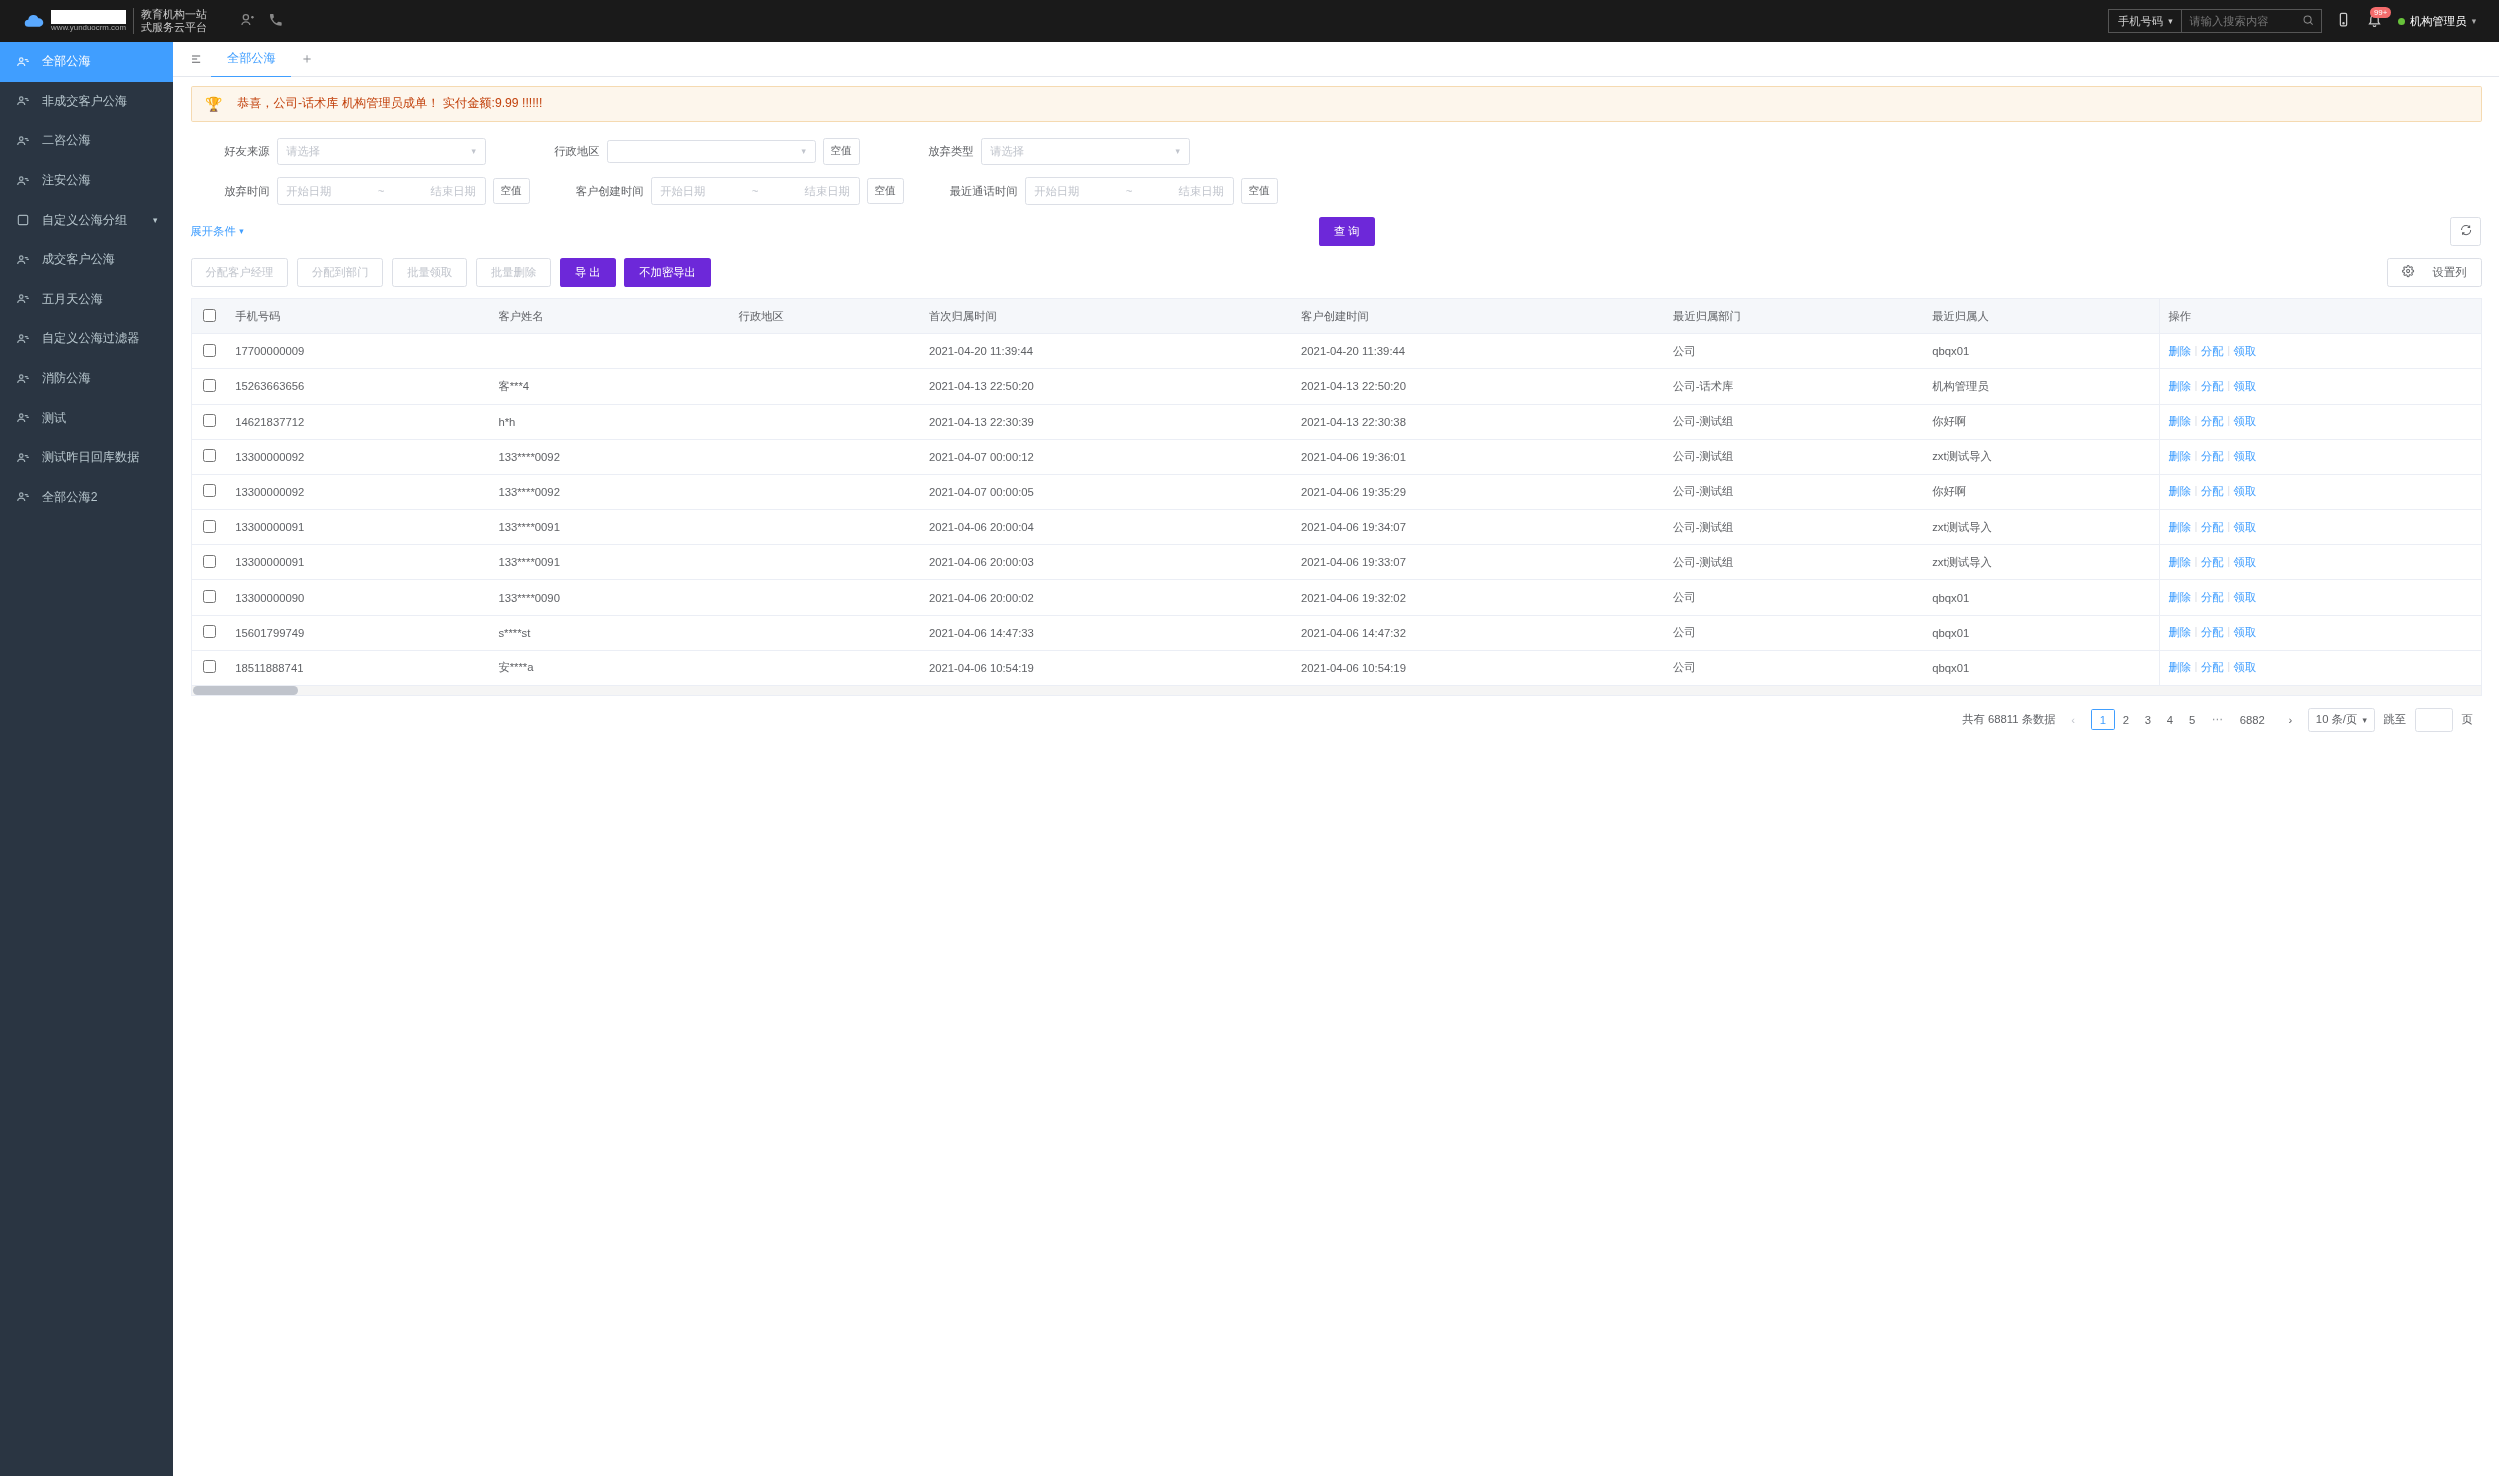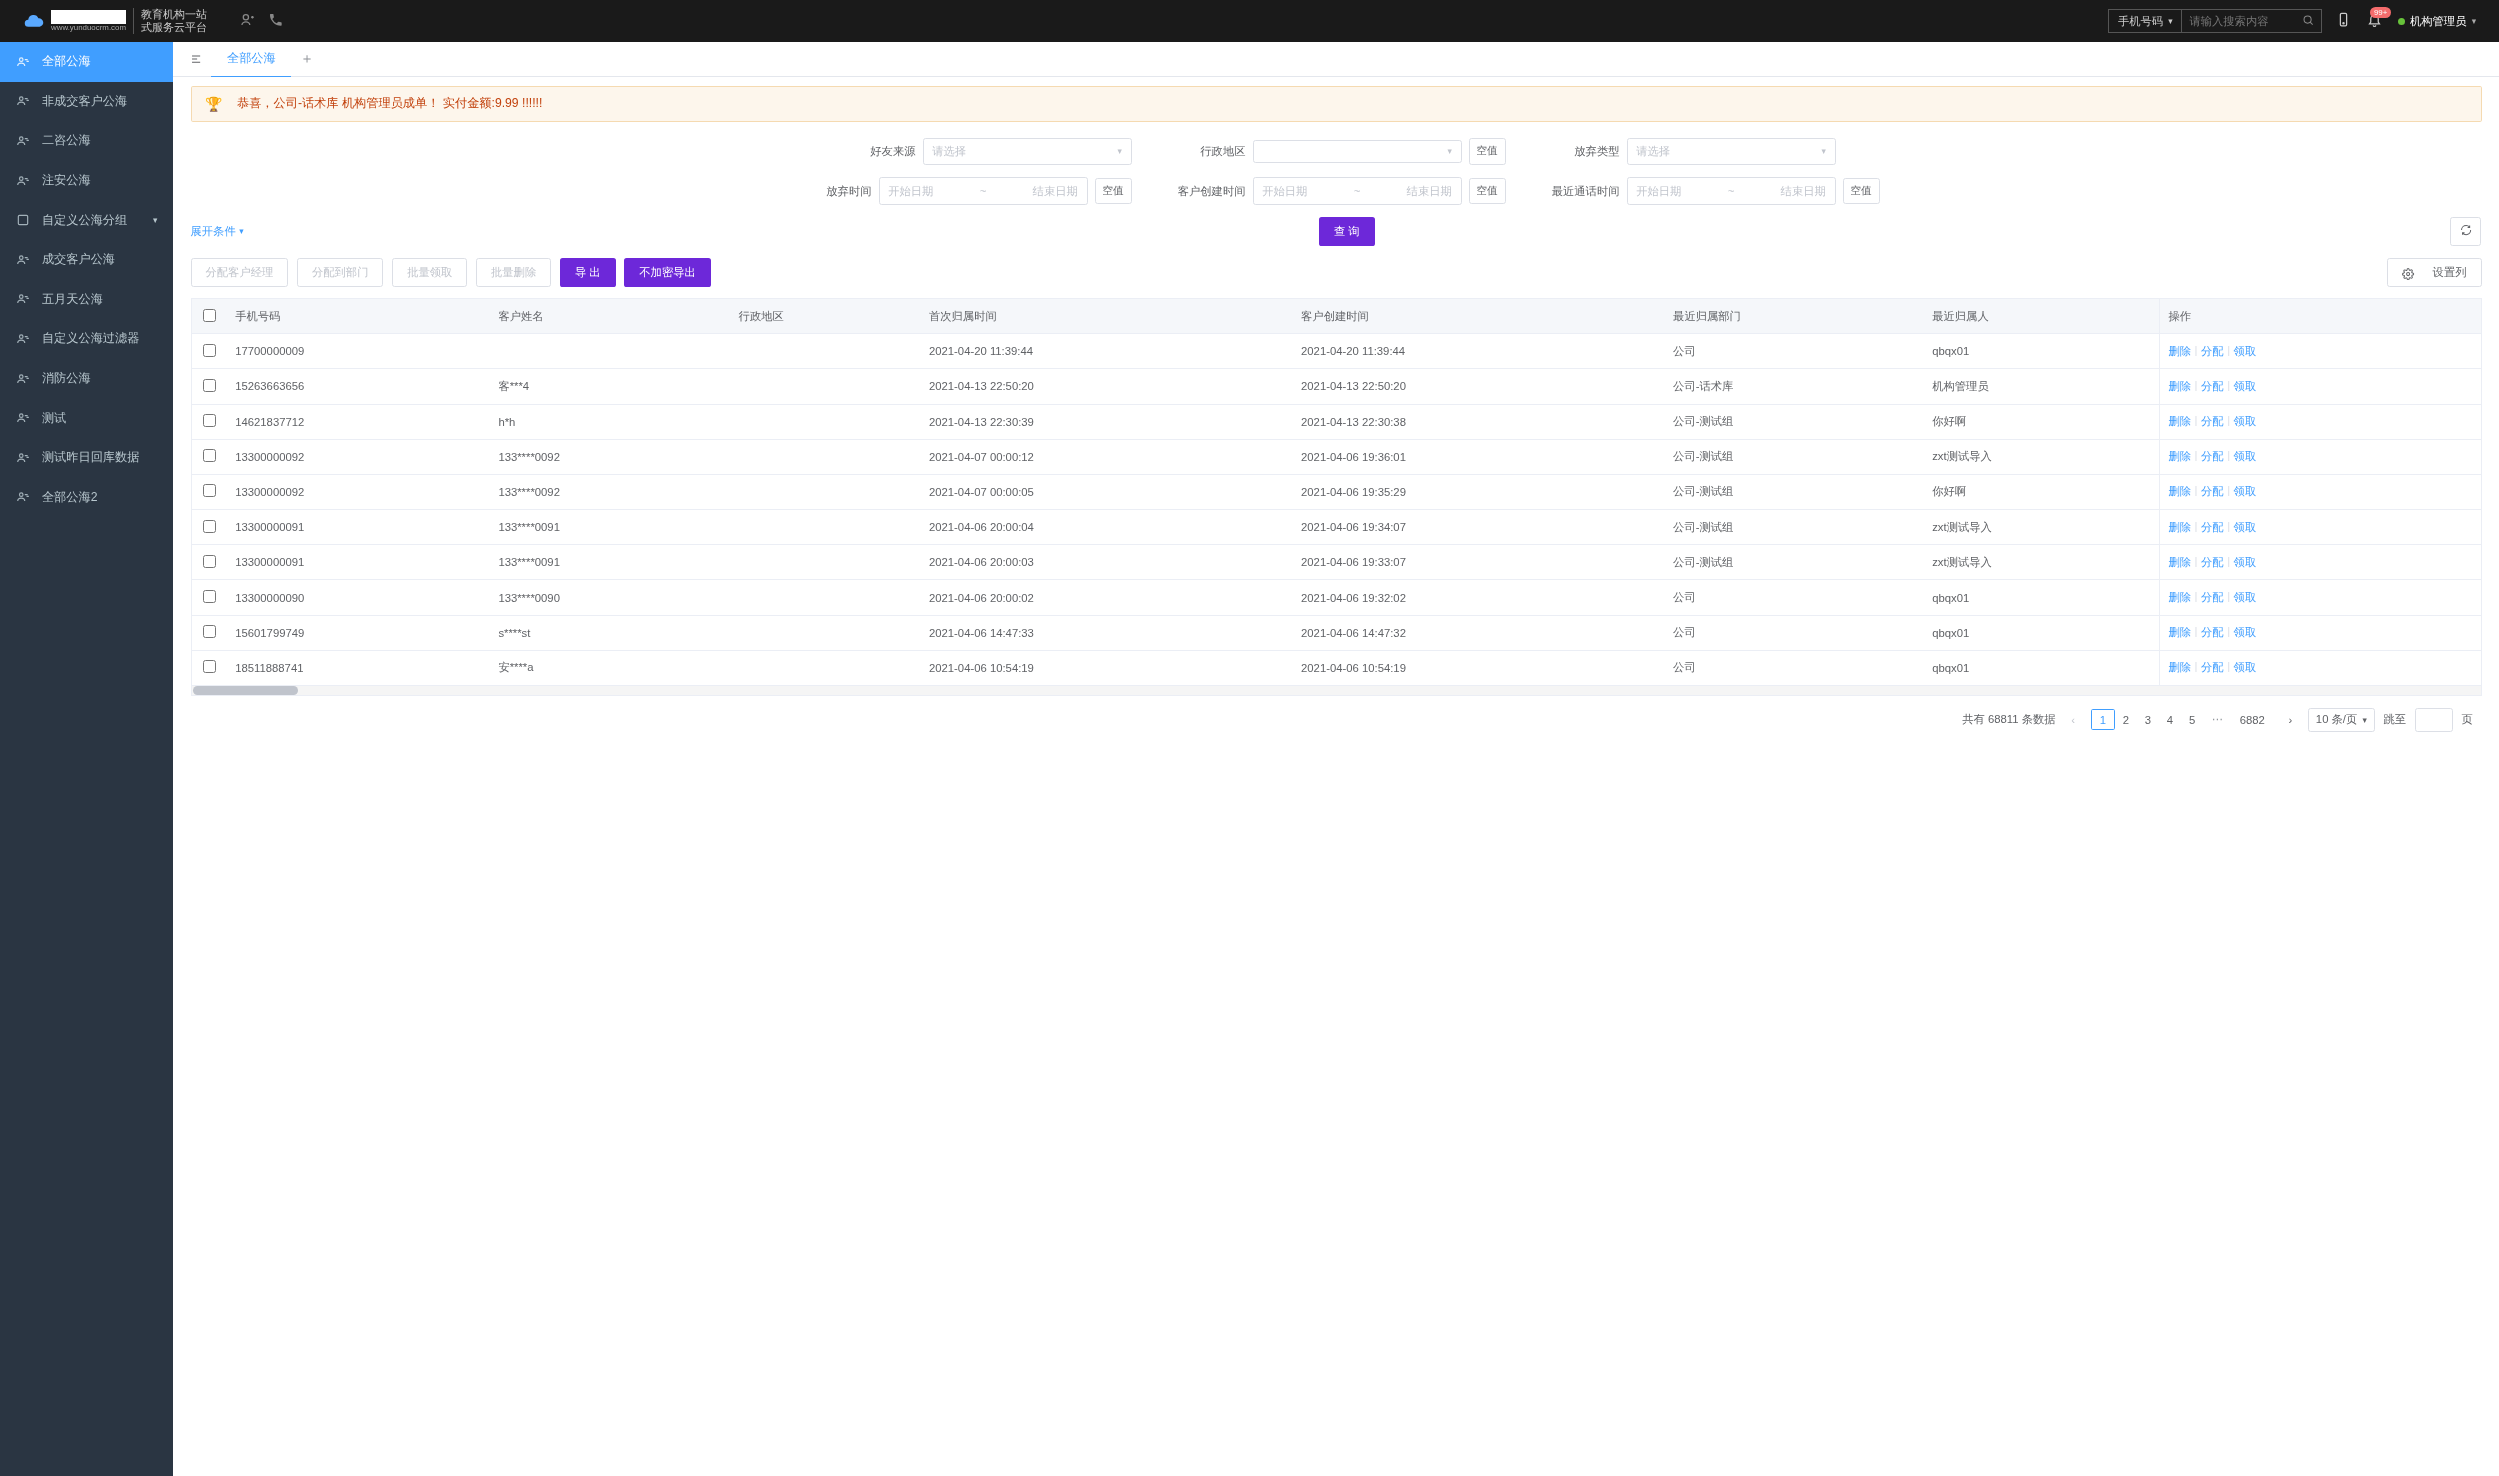--- a/index.html
+++ b/index.html
@@ -45,39 +45,39 @@
 .tab-item.icon-only { padding: 0 8.7px; color: #606266; }
 .tab-item.active { color: #409eff; border-bottom: 1.7px solid #409eff; }
 .tab-plus { color: #909399; cursor: pointer; font-size: 14px; padding: 0 8.7px; }
 
 .content { padding: 8.7px 17.5px; flex: 1; overflow: auto; }
 
 .banner { border: 0.9px solid #f5dab1; background: #fdf6ec; padding: 8.7px 14px; display: flex; align-items: center; gap: 14px; margin-bottom: 15.7px; border-radius: 1.7px; }
 .banner-icon { color: #e6a23c; font-size: 14px; }
 .banner-text { color: #c2410c; font-size: 12.2px; }
 
-.filters { display: flex; flex-wrap: wrap; gap: 8px 35px; margin-bottom: 12.2px; justify-content: center; }
+.filters { display: flex; flex-wrap: wrap; gap: 8px 35px; margin-bottom: 12.2px; }
 .filter { display: flex; align-items: center; gap: 7px; }
 .filter-label { width: 79px; text-align: right; color: #606266; font-size: 11.3px; }
 .select { border: 0.9px solid #dcdfe6; border-radius: 2.6px; padding: 5.2px 8.7px; width: 209px; color: #c0c4cc; font-size: 11.3px; display: flex; justify-content: space-between; align-items: center; cursor: pointer; background: #fff; }
 .date-range { border: 0.9px solid #dcdfe6; border-radius: 2.6px; padding: 5.2px 8.7px; width: 209px; color: #c0c4cc; font-size: 11.3px; display: flex; justify-content: space-between; align-items: center; background: #fff; }
 .date-sep { color: #c0c4cc; }
 .null-btn { border: 0.9px solid #dcdfe6; border-radius: 2.6px; padding: 5.2px 7px; font-size: 10.5px; cursor: pointer; color: #606266; background: #fff; }
 
 .filter-actions { display: flex; justify-content: space-between; gap: 8.7px; align-items: center; margin-bottom: 12.2px; }
 .link-btn { color: #409eff; cursor: pointer; display: flex; align-items: center; gap: 3.5px; font-size: 11.3px; }
 .btn { padding: 6.1px 14px; border-radius: 2.6px; cursor: pointer; font-size: 11.3px; border: 0.9px solid transparent; }
 .btn-primary { background: #6d28d9; color: #fff; }
 .btn-default { background: #fff; border-color: #dcdfe6; color: #606266; }
 .btn-disabled { background: #fff; border: 0.9px solid #dcdfe6; color: #c0c4cc; cursor: not-allowed; }
 .refresh-btn { padding: 6.1px 8.7px; }
 
 .table-actions { display: flex; gap: 8.7px; align-items: center; margin-bottom: 10.5px; }
 .table-actions .right { margin-left: auto; }
-.settings-btn { display: flex; align-items: flex-end; gap: 18px; }
+.settings-btn { display: flex; align-items: flex-start; gap: 18px; }
 
 
 .table-wrap { border: 0.9px solid #ebeef5; overflow-x: auto; }
 table { width: 100%; border-collapse: collapse; font-size: 11.3px; }
 thead th { background: #f5f7fa; padding: 9.6px 8.7px; text-align: left; color: #606266; font-weight: 500; border-bottom: 0.9px solid #ebeef5; white-space: nowrap; }
 tbody td { padding: 9.6px 8.7px; border-bottom: 0.9px solid #ebeef5; color: #606266; white-space: nowrap; }
 .cb { text-align: center; width: 35px; }
 .op-col { position: sticky; right: 0; background: #fff; border-left: 0.9px solid #ebeef5; }
 thead .op-col { background: #f5f7fa; }
 .op-links { display: flex; gap: 3.5px; }

